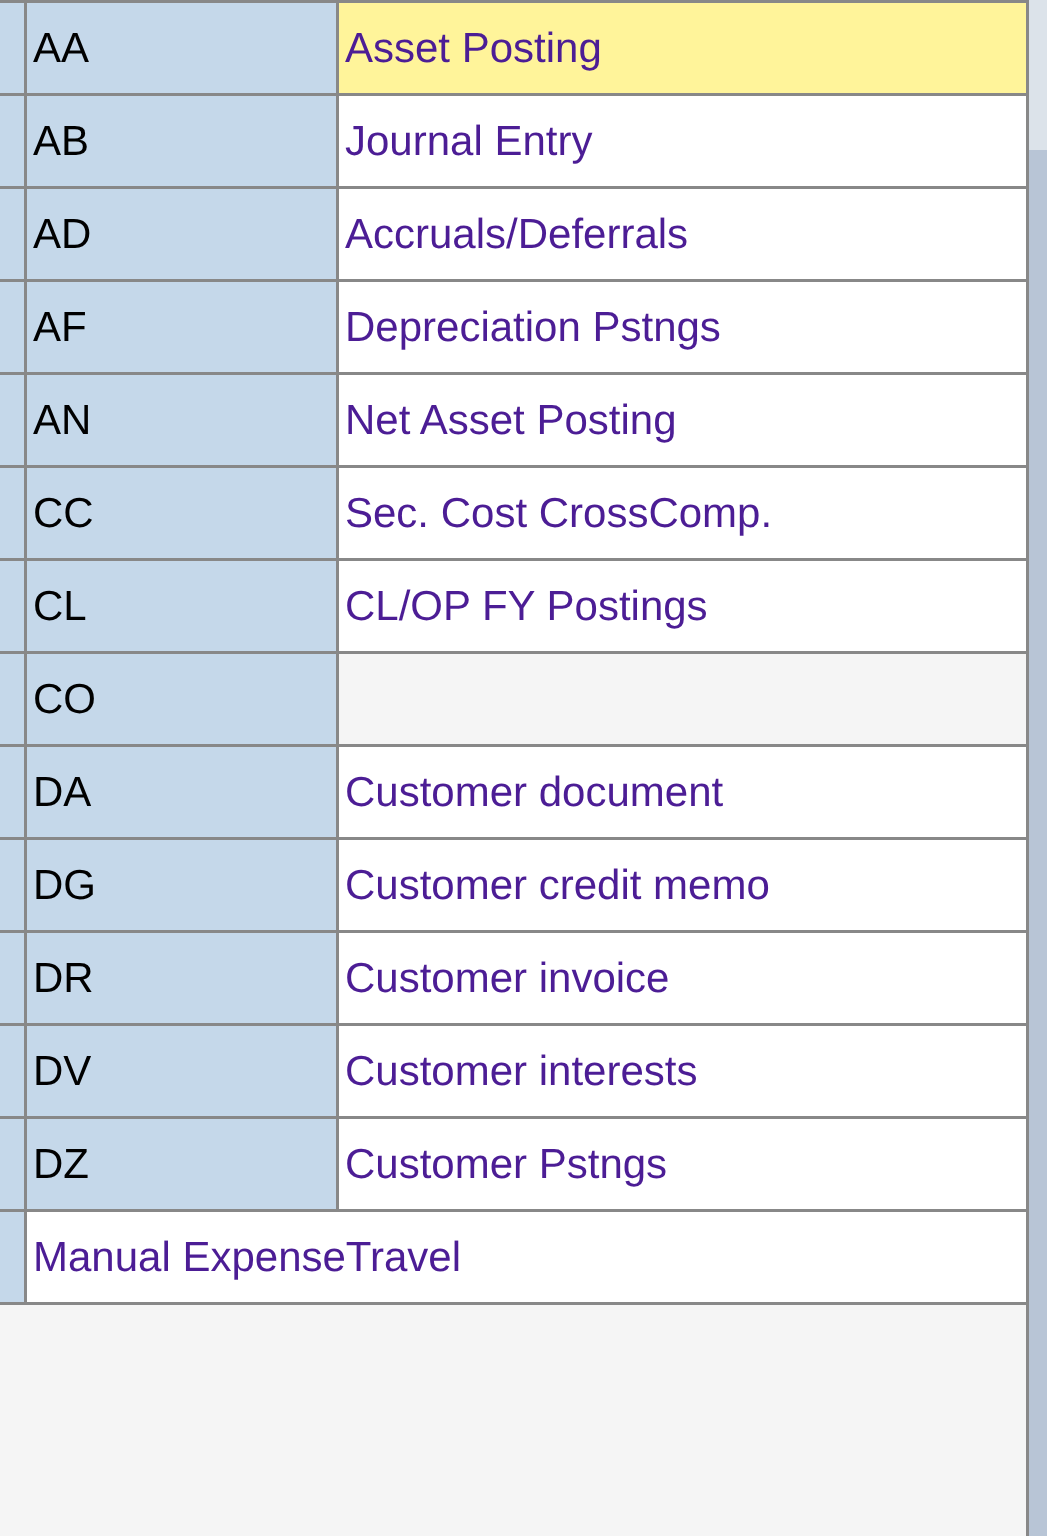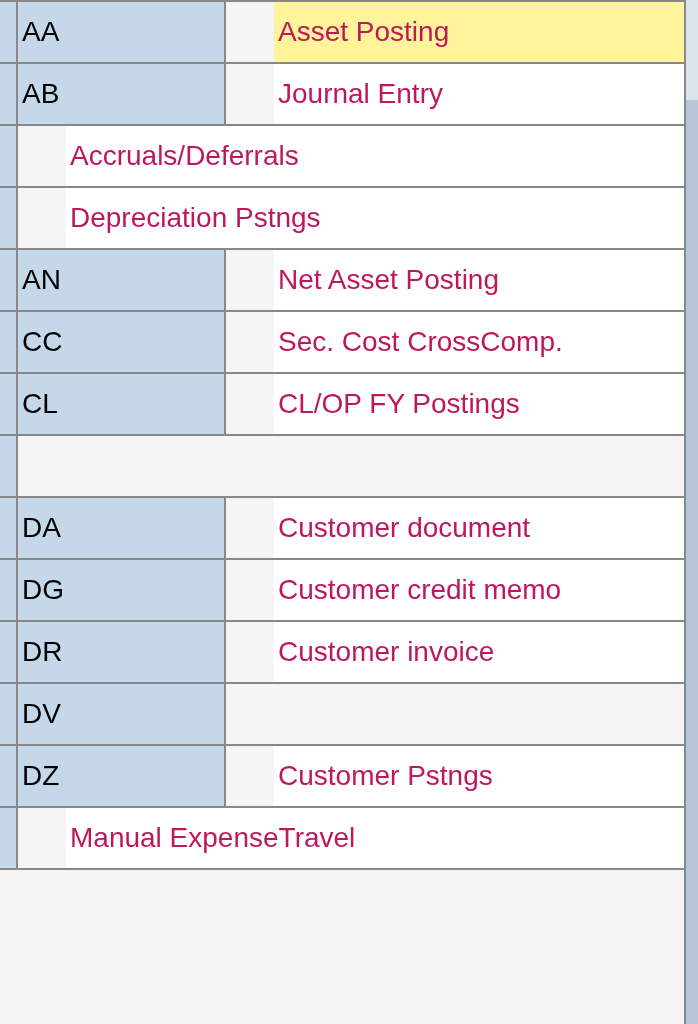--- a/index.html
+++ b/index.html
@@ -40,23 +40,22 @@
       padding-left: 4px;
       color: #000;
       flex-shrink: 0;
     }
     .desc-cell {
       flex: 1;
       background: #ffffff;
       display: flex;
       align-items: center;
       padding-left: 4px;
-      color: #be185d;
+      color: #4c1d95;
       border-right: 2px solid #888;
-      margin-left: 48px;
     }
     .desc-cell.highlighted {
       background: #fff49a;
     }
     .right-panel {
       position: absolute;
       top: 0;
       right: 0;
       width: 14px;
       height: 1024px;
@@ -82,62 +81,66 @@
       <div class="code-cell">AA</div>
       <div class="desc-cell highlighted">Asset Posting</div>
     </div>
     <div class="table-row">
       <div class="gutter"></div>
       <div class="code-cell">AB</div>
       <div class="desc-cell">Journal Entry</div>
     </div>
     <div class="table-row">
       <div class="gutter"></div>
+      <div class="code-cell">AD</div>
       <div class="desc-cell">Accruals/Deferrals</div>
     </div>
     <div class="table-row">
       <div class="gutter"></div>
+      <div class="code-cell">AF</div>
       <div class="desc-cell">Depreciation Pstngs</div>
     </div>
     <div class="table-row">
       <div class="gutter"></div>
       <div class="code-cell">AN</div>
       <div class="desc-cell">Net Asset Posting</div>
     </div>
     <div class="table-row">
       <div class="gutter"></div>
       <div class="code-cell">CC</div>
       <div class="desc-cell">Sec. Cost CrossComp.</div>
     </div>
     <div class="table-row">
       <div class="gutter"></div>
       <div class="code-cell">CL</div>
       <div class="desc-cell">CL/OP FY Postings</div>
     </div>
     <div class="table-row">
       <div class="gutter"></div>
+      <div class="code-cell">CO</div>
     </div>
     <div class="table-row">
       <div class="gutter"></div>
       <div class="code-cell">DA</div>
       <div class="desc-cell">Customer document</div>
     </div>
     <div class="table-row">
       <div class="gutter"></div>
       <div class="code-cell">DG</div>
       <div class="desc-cell">Customer credit memo</div>
     </div>
     <div class="table-row">
       <div class="gutter"></div>
       <div class="code-cell">DR</div>
       <div class="desc-cell">Customer invoice</div>
     </div>
     <div class="table-row">
       <div class="gutter"></div>
       <div class="code-cell">DV</div>
+      <div class="desc-cell">Customer interests</div>
     </div>
     <div class="table-row">
       <div class="gutter"></div>
       <div class="code-cell">DZ</div>
       <div class="desc-cell">Customer Pstngs</div>
     </div>
     <div class="table-row">
       <div class="gutter"></div>
       <div class="desc-cell">Manual ExpenseTravel</div>
     </div>

